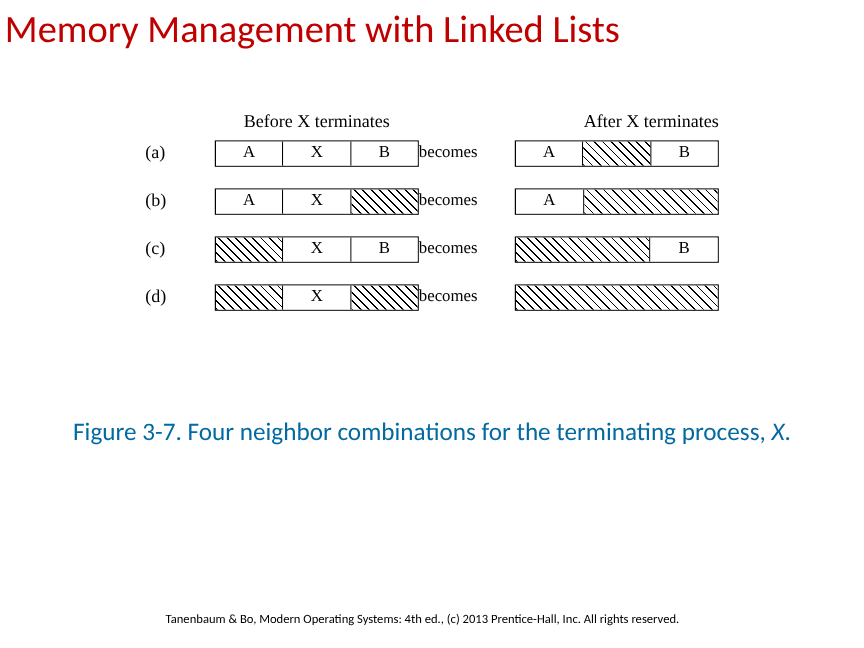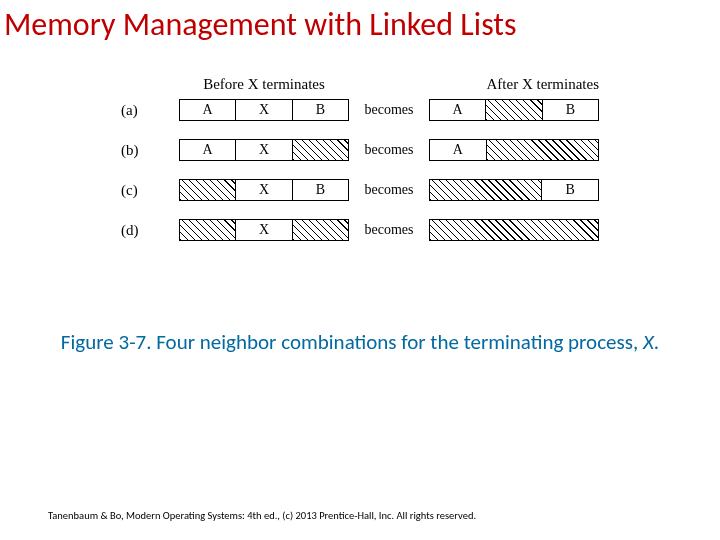--- a/index.html
+++ b/index.html
@@ -11,21 +11,21 @@
     background: #fff;
     position: relative;
   }
   .title {
     font-size: 32px;
     color: #c00000;
     padding: 5px 4px 0 4px;
     font-weight: 400;
   }
   .figure-area {
-    margin-top: 32px;
+    margin-top: 50px;
     display: flex;
     flex-direction: column;
     align-items: center;
   }
   .headers {
     display: flex;
     font-family: "Times New Roman", serif;
     font-size: 15px;
     margin-bottom: 6px;
   }
@@ -60,40 +60,39 @@
     font-size: 14px;
     box-sizing: border-box;
     background: #fff;
   }
   .cell:last-child { border-right: none; }
   .hatch {
     background-image: repeating-linear-gradient(45deg, #000 0, #000 1px, transparent 1px, transparent 5px);
   }
   .becomes {
     width: 80px;
-    text-align: center;
     font-size: 14px;
   }
   .caption {
     margin-top: 70px;
     text-align: center;
     font-size: 21px;
     color: #0369a1;
     line-height: 1.25;
     padding: 0 40px;
   }
   .caption .italic { font-style: italic; }
   .credit {
     position: absolute;
     bottom: 18px;
     left: 0;
     right: 16px;
+    text-align: center;
     font-size: 10.5px;
     color: #000;
-    padding-left: 48px;
   }
 </style>
 </head>
 <body>
 
 <div class="title">Memory Management with Linked Lists</div>
 
 <div class="figure-area">
 
   <div class="headers">

